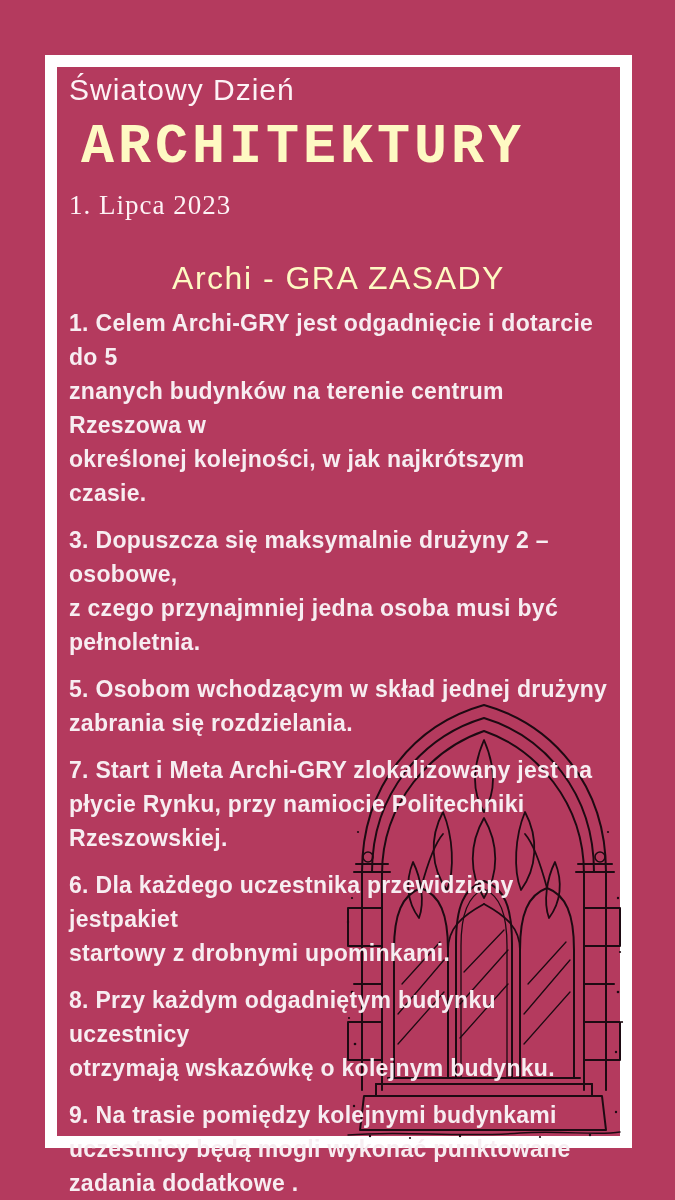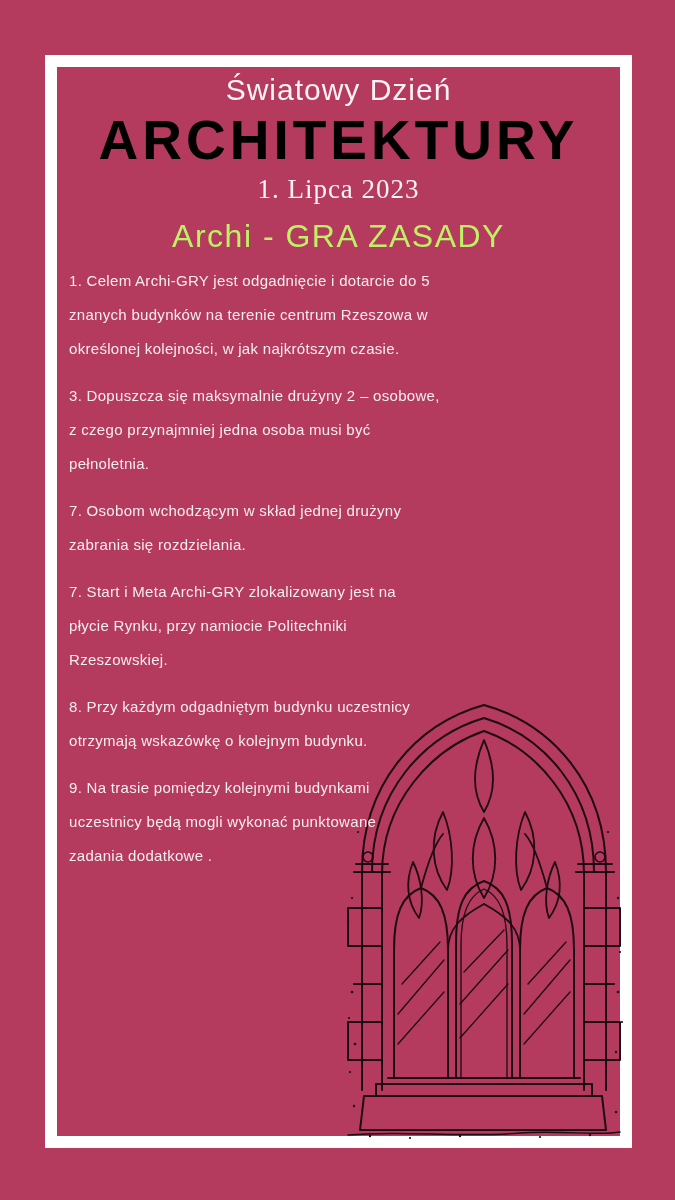--- a/index.html
+++ b/index.html
@@ -16,62 +16,63 @@
   
   .frame {
     position: absolute;
     left: 45px; top: 55px;
     width: 587px; height: 1093px;
     border: 12px solid #ffffff;
     box-sizing: border-box;
     padding: 0 12px;
   }
   .frame-content { position: relative; z-index: 3; }
-  header { text-align: center; margin-top: 6px; }
+  header { text-align: left; margin-top: 6px; }
   .subtitle-top {
     color: #fdf2f5;
     font-size: 30px;
     line-height: 34px;
     letter-spacing: 1px;
     font-weight: 400;
   }
   .title {
-    margin: 4px;
-    color: #000000;
-    font-family: Liberation Sans, sans-serif;
+    margin: 12px;
+    color: #fef9c3;
+    font-family: Liberation Mono, monospace;
     font-weight: bold;
     font-size: 55px;
     line-height: 58px;
     letter-spacing: 4px;
     white-space: nowrap;
   }
   .date-line {
     color: #fdf2f5;
     font-size: 27px;
     line-height: 32px;
     letter-spacing: 1px;
     font-family: Liberation Serif, serif;
   }
   .section-heading {
-    margin: 12px 0 0 0;
+    margin: 38px 0 0 0;
     text-align: center;
-    color: #bef264;
+    color: #fef9c3;
     font-weight: 400;
     font-size: 32px;
     line-height: 38px;
     letter-spacing: 1.5px;
   }
   .rules { margin-top: 9px; }
   .rule {
     margin: 0 0 13px 0;
     color: #f7edf1;
-    font-size: 15px;
+    font-size: 23px;
     line-height: 34px;
     letter-spacing: 0.3px;
     white-space: pre-line;
+    font-weight: bold;
   }
   
   .window-art {
     position: absolute;
     left: 340px; top: 692px;
     width: 285px; height: 448px;
     z-index: 1;
   }
 </style>
 </head>
@@ -189,25 +190,27 @@
 
       <h2 class="section-heading">Archi - GRA ZASADY</h2>
 
       <div class="rules">
         <p class="rule">1. Celem Archi-GRY jest odgadnięcie i dotarcie do 5
 znanych budynków na terenie centrum Rzeszowa w
 określonej kolejności, w jak najkrótszym czasie.</p>
         <p class="rule">3. Dopuszcza się maksymalnie drużyny  2 – osobowe,
 z czego przynajmniej jedna osoba musi być
 pełnoletnia.</p>
-        <p class="rule">7. Osobom wchodzącym w skład jednej drużyny
+        <p class="rule">5. Osobom wchodzącym w skład jednej drużyny
 zabrania się rozdzielania.</p>
         <p class="rule">7. Start i Meta Archi-GRY zlokalizowany jest na
 płycie Rynku, przy namiocie Politechniki
 Rzeszowskiej.</p>
+        <p class="rule">6. Dla każdego uczestnika przewidziany jestpakiet
+startowy z drobnymi upominkami.</p>
         <p class="rule">8. Przy każdym odgadniętym budynku uczestnicy
 otrzymają wskazówkę o kolejnym budynku.</p>
         <p class="rule">9. Na trasie pomiędzy kolejnymi budynkami
 uczestnicy będą mogli wykonać punktowane
 zadania dodatkowe .</p>
       </div>
     </div>
   </div>
 </div>
 

